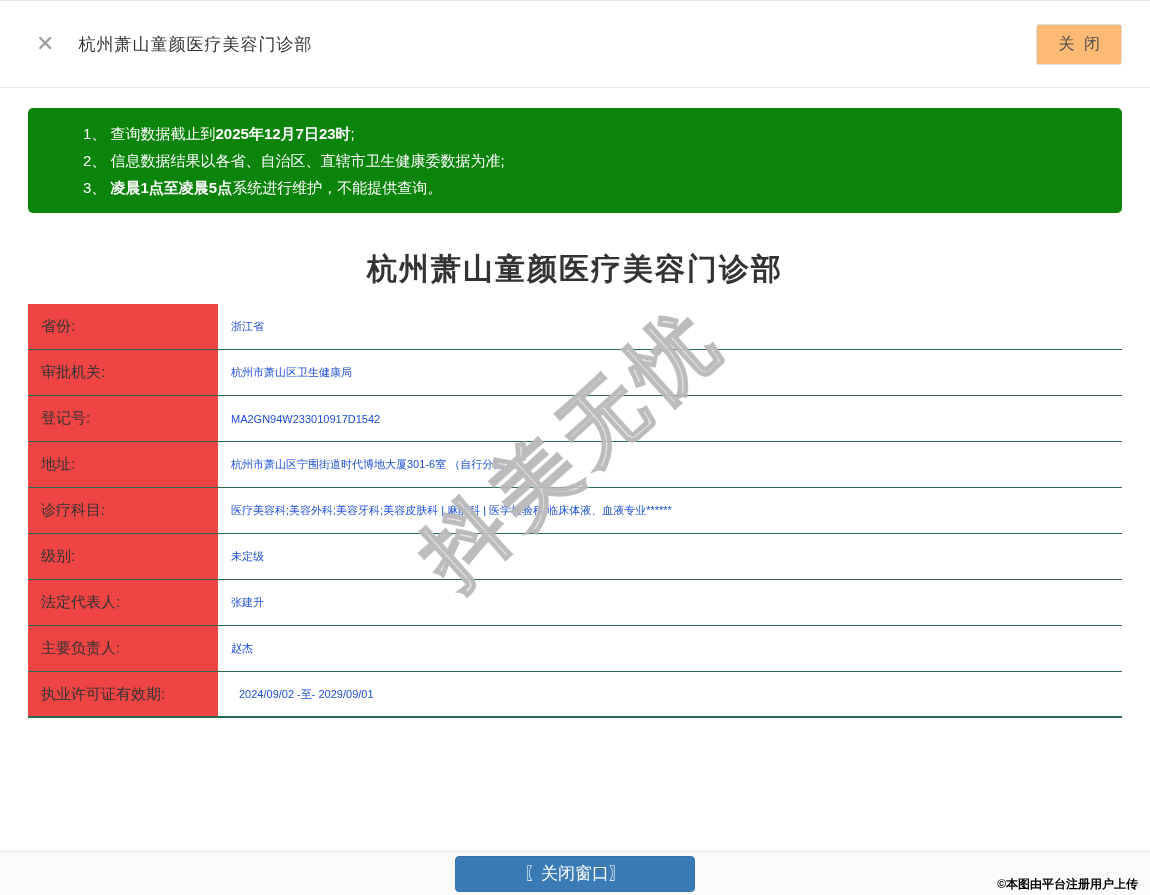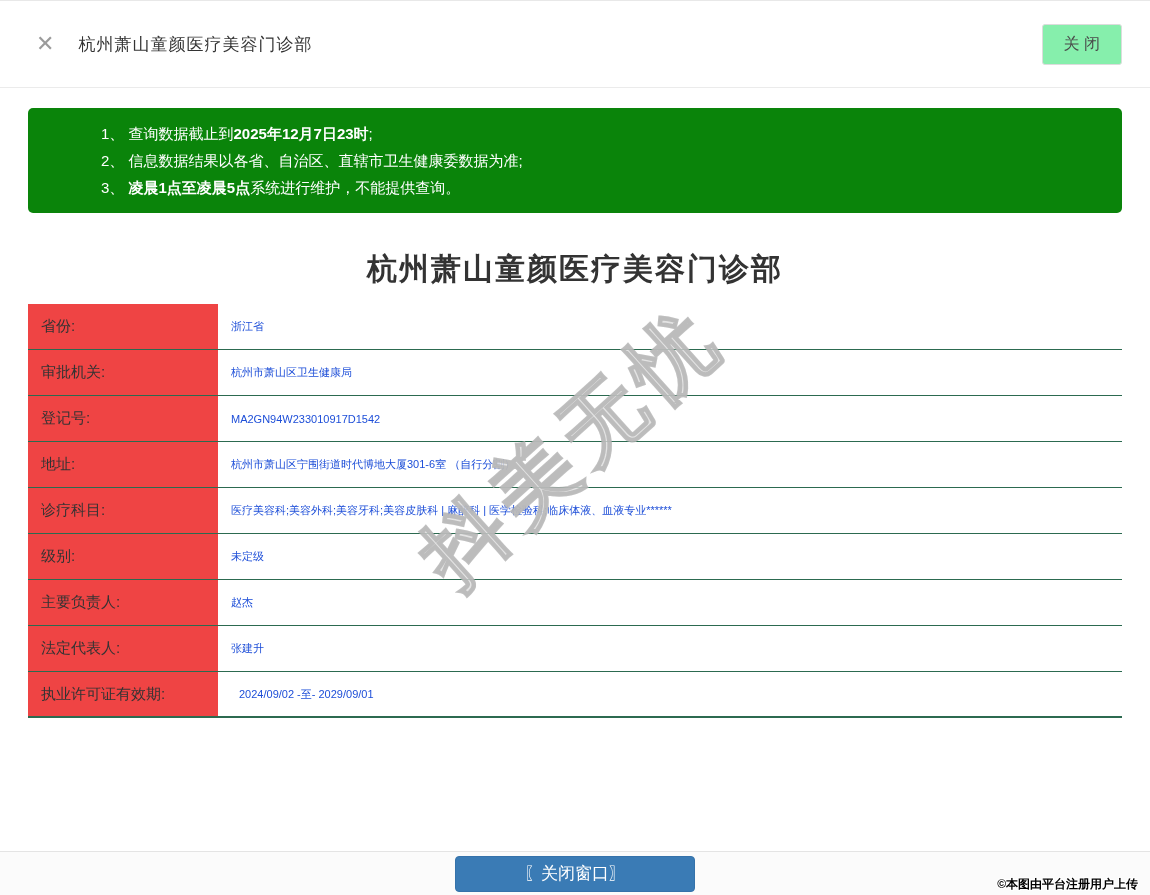--- a/index.html
+++ b/index.html
@@ -30,39 +30,39 @@
     cursor: pointer;
     user-select: none;
   }
   .header-title {
     font-size: 17px;
     color: #333;
     letter-spacing: 1px;
   }
   .close-btn {
     margin-left: auto;
-    background: #86efac;
+    background: #fdba74;
     border: 1px solid #dcdcdc;
     border-radius: 3px;
     padding: 9px 21px;
     font-size: 16px;
     color: #4a4a4a;
-    font-family: Liberation Sans, sans-serif;
+    font-family: Liberation Mono, monospace;
     cursor: pointer;
   }
 
   
   .notice {
     margin: 20px 28px 16px;
     background: #0a840a;
     border-radius: 5px;
     color: #ffffff;
     font-size: 15px;
     line-height: 27px;
-    padding: 12px 20px 12px 73px;
+    padding: 12px 20px 12px 55px;
   }
   .notice b { font-weight: bold; }
 
   
   .page-title {
     margin: 36px 0 14px;
     text-align: center;
     font-size: 30px;
     font-weight: 600;
     color: #333;
@@ -184,26 +184,26 @@
   </div>
   <div class="row">
     <div class="cell-label">诊疗科目:</div>
     <div class="cell-value">医疗美容科;美容外科;美容牙科;美容皮肤科 | 麻醉科 | 医学检验科;临床体液、血液专业******</div>
   </div>
   <div class="row">
     <div class="cell-label">级别:</div>
     <div class="cell-value">未定级</div>
   </div>
   <div class="row">
+    <div class="cell-label">法定代表人:</div>
+    <div class="cell-value">张建升</div>
+  </div>
+  <div class="row">
     <div class="cell-label">主要负责人:</div>
     <div class="cell-value">赵杰</div>
-  </div>
-  <div class="row">
-    <div class="cell-label">法定代表人:</div>
-    <div class="cell-value">张建升</div>
   </div>
   <div class="row">
     <div class="cell-label">执业许可证有效期:</div>
     <div class="cell-value">2024/09/02 -至- 2029/09/01</div>
   </div>
 </div>
 
 <div class="watermark">抖美无忧</div>
 
 <footer class="footer">

